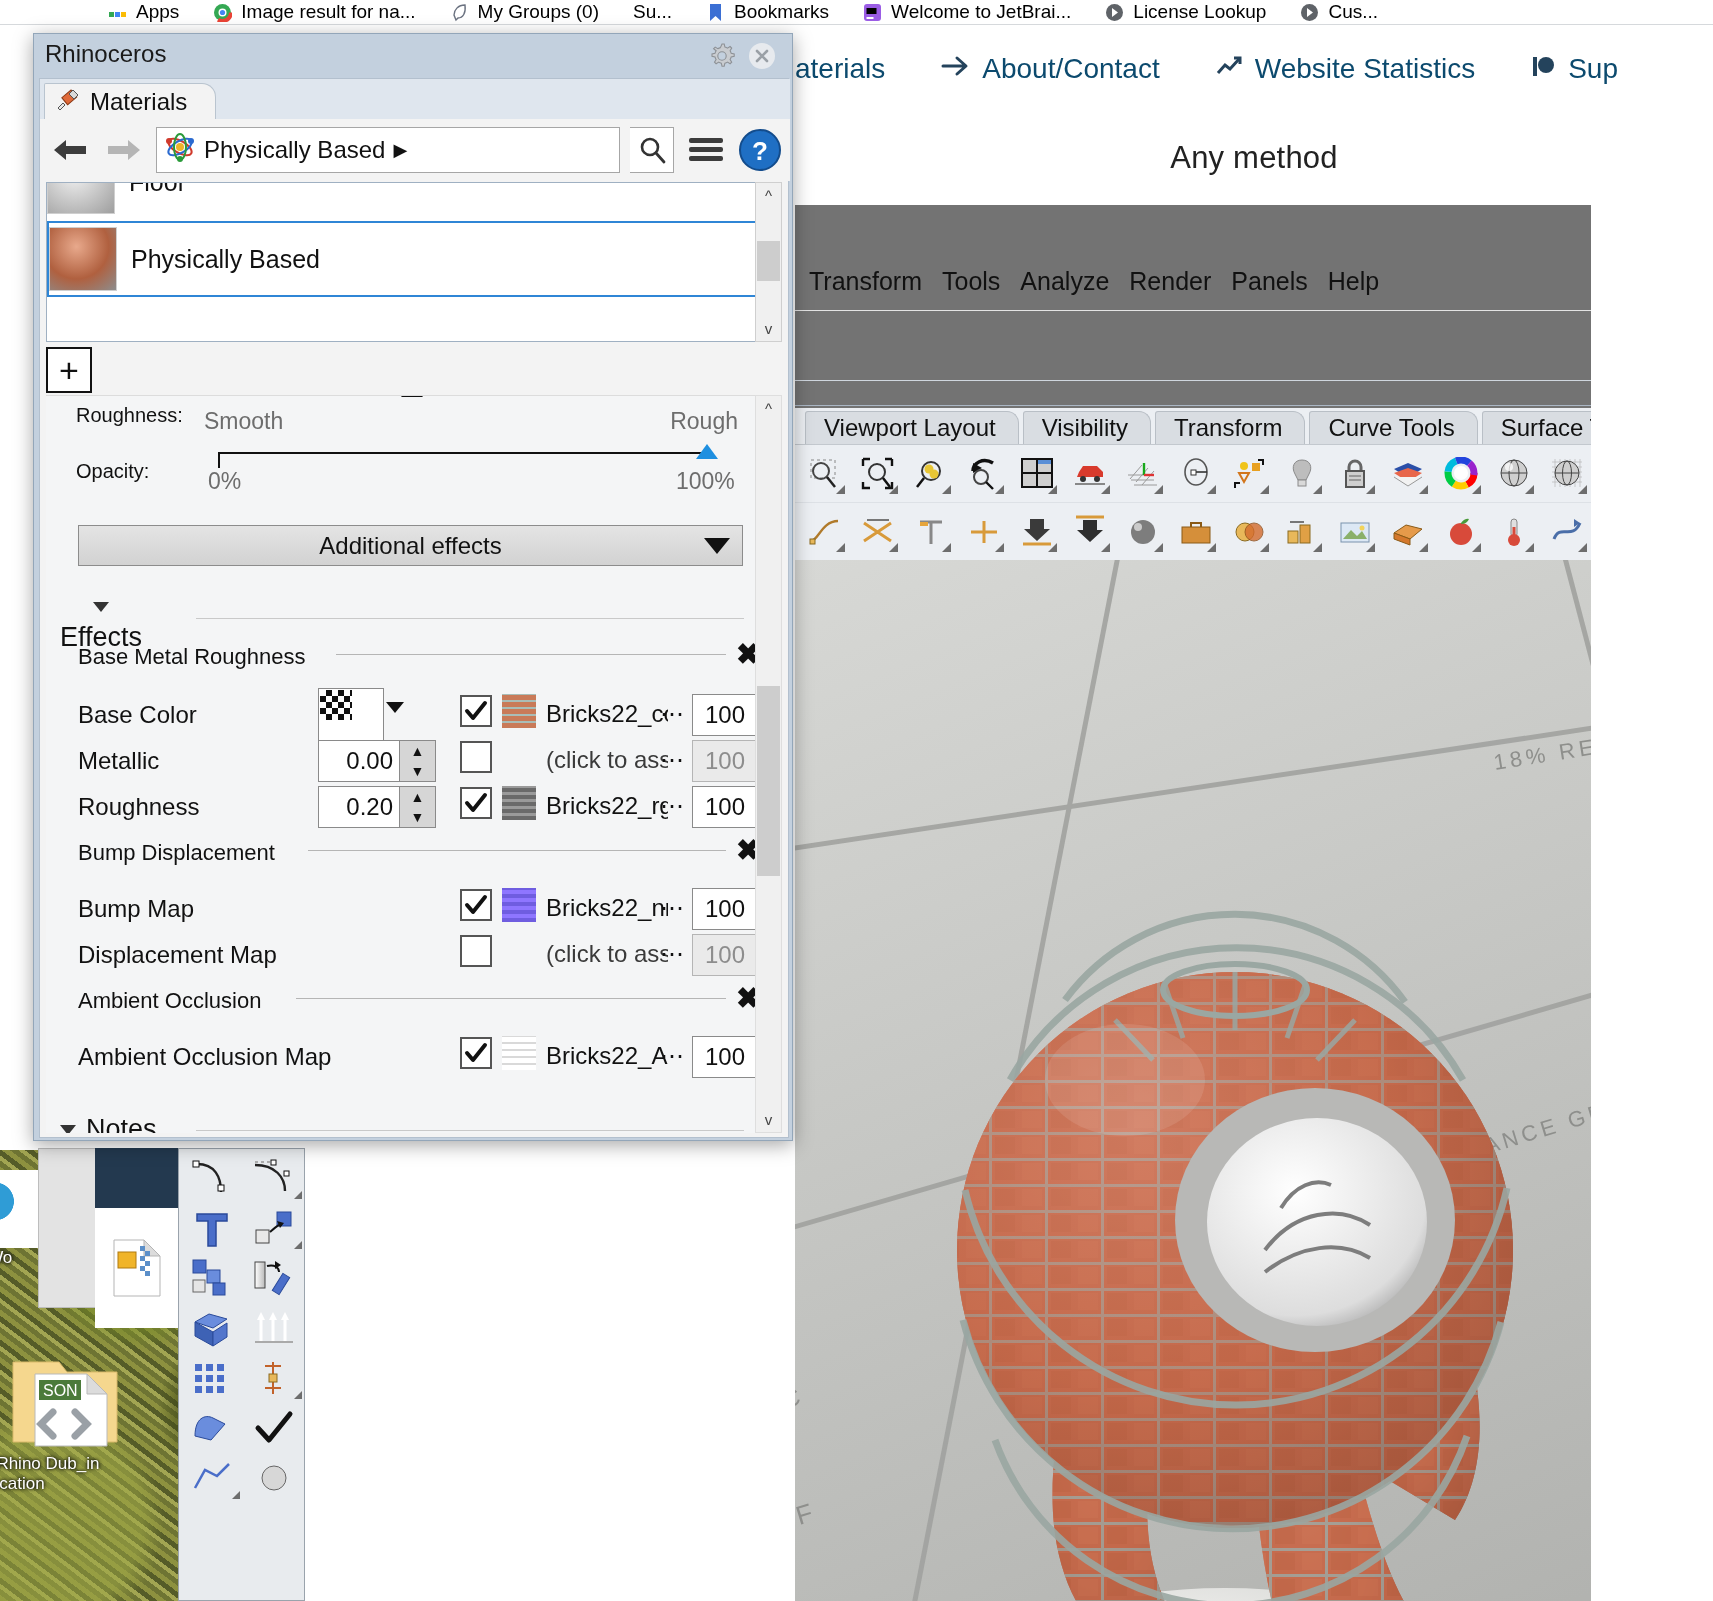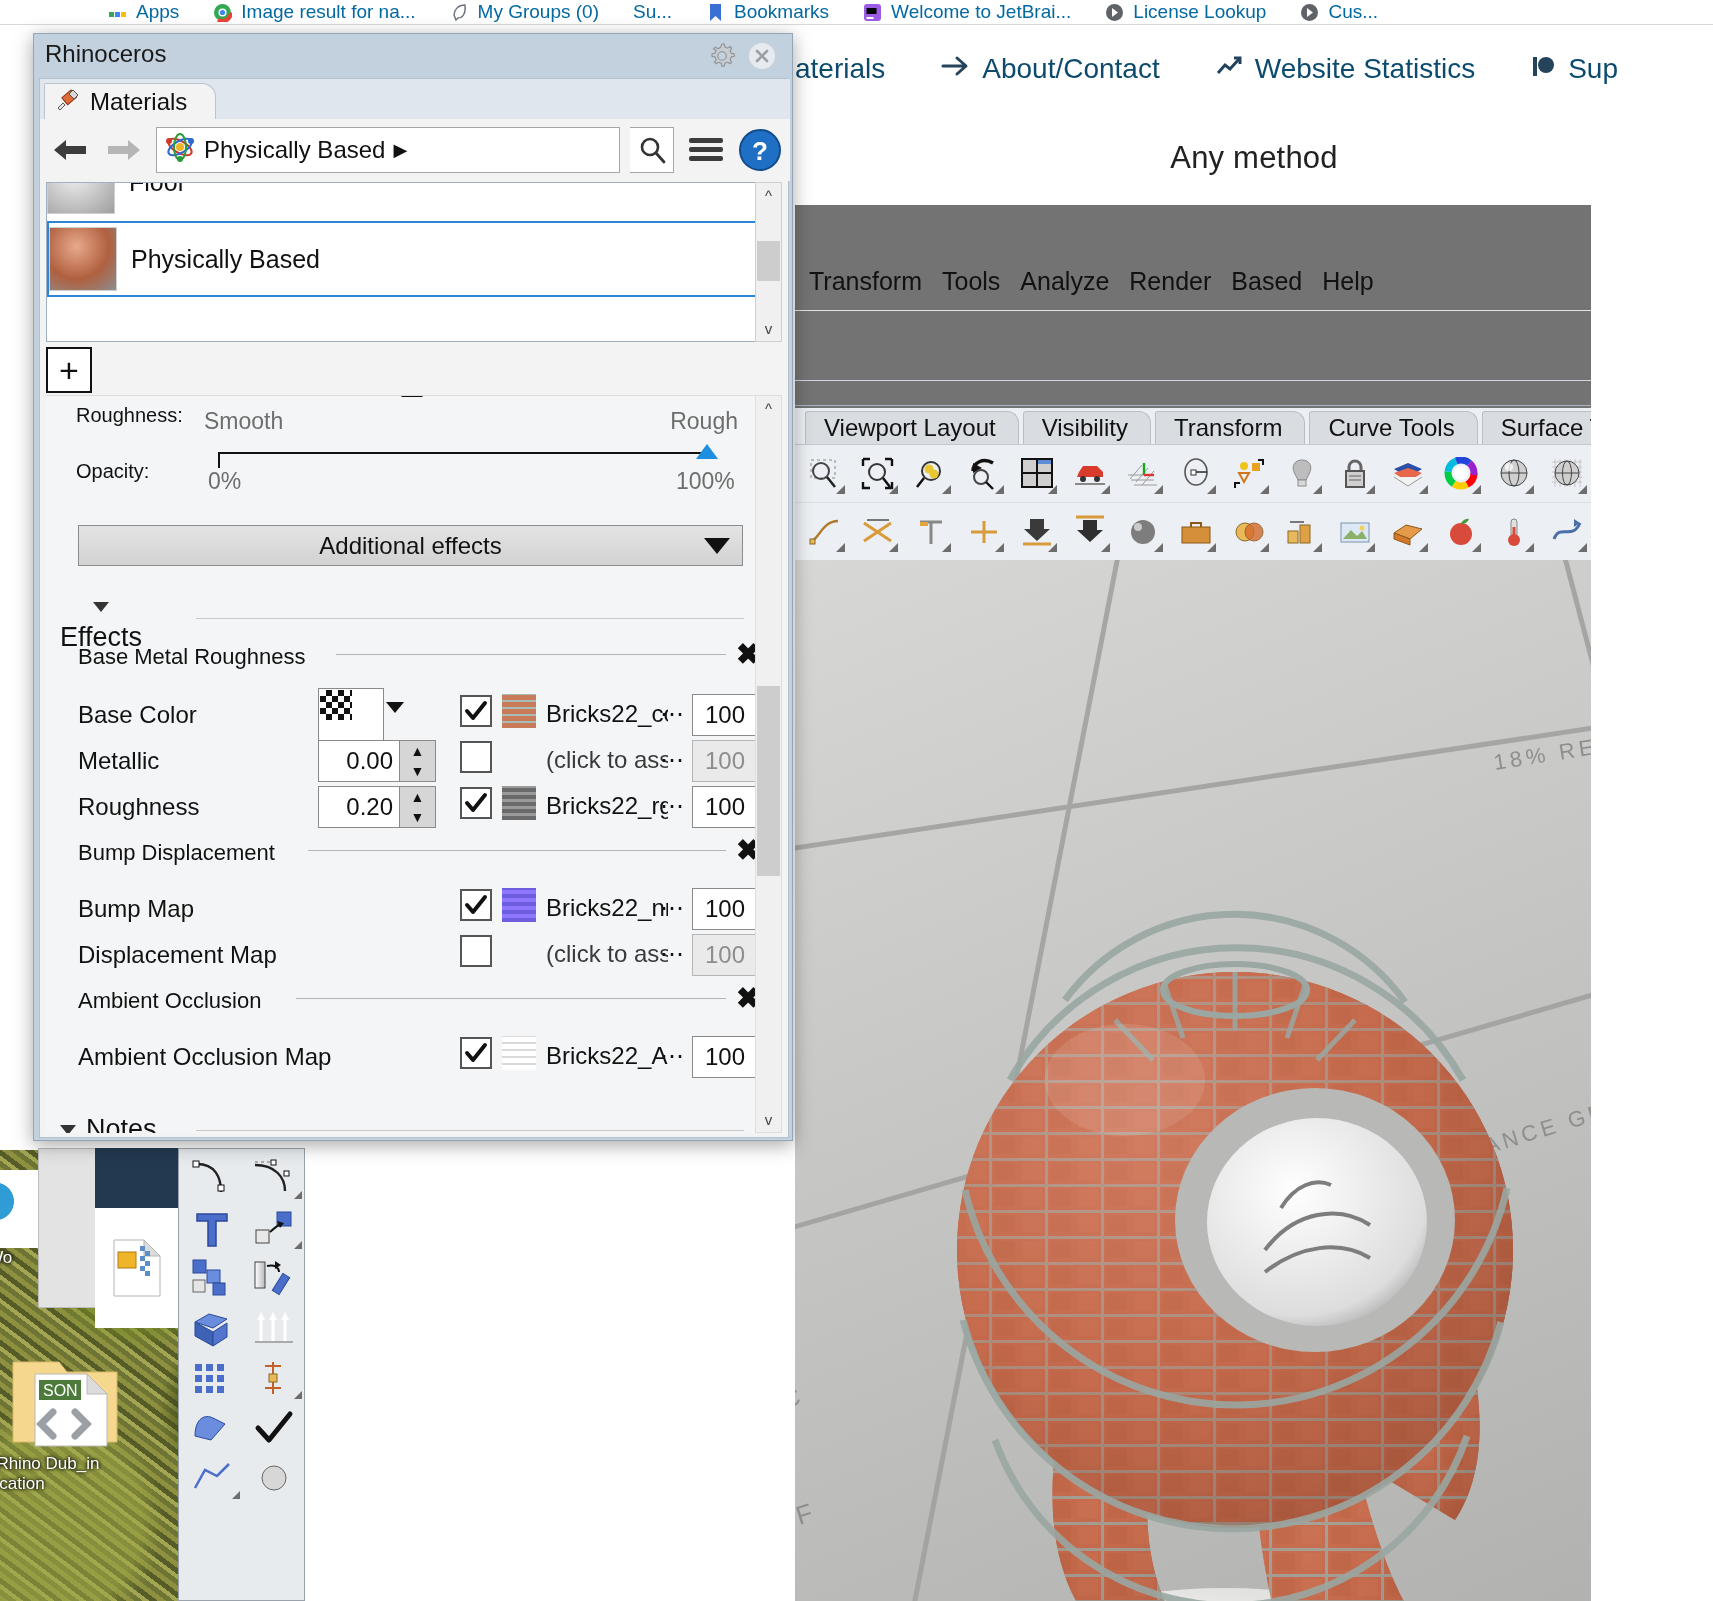--- a/index.html
+++ b/index.html
@@ -28,21 +28,21 @@
     clip-path: polygon(0 0, 1713px 0, 1713px 1601px, 305px 1601px, 305px 1150px, 0 1150px);
   }
   .bookmarks-bar{
     position:absolute; left:0; top:0; width:1713px; height:24px;
     background:#fff; display:flex; align-items:center; gap:34px;
     padding-left:108px; font-size:19px; color:#5f6368; white-space:nowrap;
     overflow:hidden;
   }
   .bm{ display:flex; align-items:center; gap:9px; }
   .bm-ico{ width:19px;height:19px;flex:0 0 19px;display:inline-block; }
-  .bm-label{ font-size:19px; color:#0369a1;text-align:center; }
+  .bm-label{ font-size:19px; color:#000000;text-align:center; }
   .bar-sep{ position:absolute; left:0; top:24px; width:1713px; height:1px; background:#d6d9dc; }
 
   
   .page-nav{
     position:absolute; left:0; top:34px; width:1713px; height:70px;
     display:flex; align-items:center; gap:56px; padding-left:795px;
     font-size:28px; color:#24435c; white-space:nowrap; overflow:hidden;
   }
   .nav-item{ display:flex; align-items:center; gap:11px; font-size:28px; color:#0c4a6e; }
   .page-title{
@@ -432,21 +432,21 @@
 
   <div class="page-title">Any method</div>
 </div>
 
 <div id="rhino">
   <div class="rhino-menu">
     <span>Transform</span>
     <span>Tools</span>
     <span>Analyze</span>
     <span>Render</span>
-    <span>Based</span>
+    <span>Panels</span>
     <span>Help</span>
   </div>
   <div class="menu-rule"></div>
   <div class="menu-rule2"></div>
   <div class="menu-rule3"></div>
 
   <div class="tabrow">
     <div class="ttab">Viewport Layout</div>
     <div class="ttab">Visibility</div>
     <div class="ttab">Transform</div>

